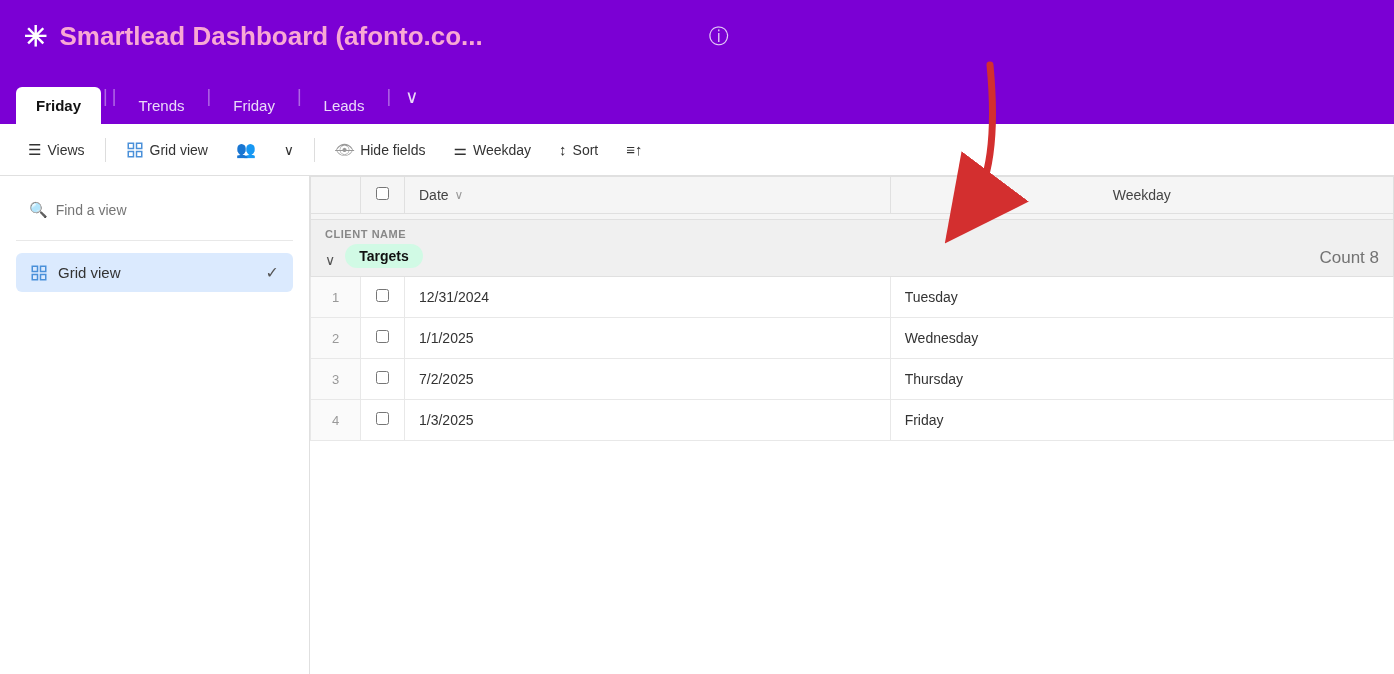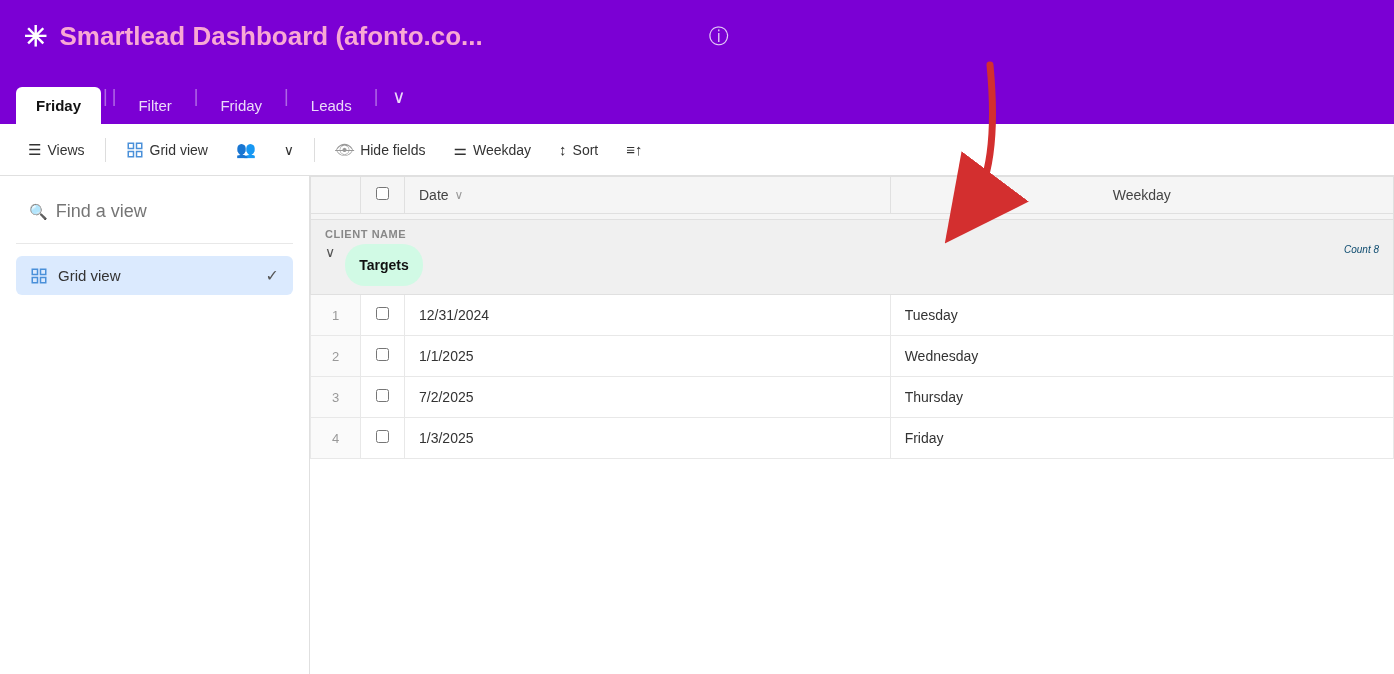--- a/index.html
+++ b/index.html
@@ -140,21 +140,21 @@
       padding: 8px 12px;
       border: 1px solid transparent;
       border-radius: 6px;
       color: #999;
       font-size: 14px;
       margin-bottom: 12px;
     }
     .sidebar-search input {
       border: none;
       outline: none;
-      font-size: 18px;
+      font-size: 14px;
       color: #999;
       background: transparent;
       width: 100%;
     }
     .sidebar-divider {
       height: 1px;
       background: #e8e8e8;
       margin-bottom: 12px;
     }
     .sidebar-view-item {
@@ -209,40 +209,39 @@
       width: 44px;
       text-align: center;
     }
     .group-header-row td {
       background: #f0f0f0;
       border: 1px solid #e0e0e0;
       padding: 8px 14px;
     }
     .group-header-inner {
       display: flex;
-      align-items: flex-start;
+      align-items: flex-end;
       gap: 10px;
     }
     .group-chevron {
       color: #555;
       font-size: 14px;
     }
     .group-label {
       background: #d1fae5;
       color: #111;
       font-weight: 700;
-      padding: 13px 14px;
+      padding: 4px 14px;
       border-radius: 20px;
       font-size: 14px;
     }
     .group-count {
-      color: #0c4a6e;
-      font-size: 10px;
+      color: #737373;
+      font-size: 17px;
       margin-left: auto;
-      font-style: italic;
     }
     tbody tr {
       border-bottom: 1px solid #e8e8e8;
     }
     tbody td {
       border: 1px solid #e8e8e8;
       padding: 12px 14px;
       color: #333;
     }
     tbody td.row-num {
@@ -283,21 +282,21 @@
   <div style="flex:1"></div>
 </div>
 
 <div class="tab-bar">
   <button class="tab active">
     <span>Friday</span>
   </button>
   <span class="tab-separator">|</span>
   <span class="tab-separator">|</span>
   <button class="tab">
-    <span>Filter</span>
+    <span>Trends</span>
   </button>
   <span class="tab-separator">|</span>
   <button class="tab">
     <span>Friday</span>
   </button>
   <span class="tab-separator">|</span>
   <button class="tab">
     <span>Leads</span>
   </button>
   <span class="tab-separator">|</span>

